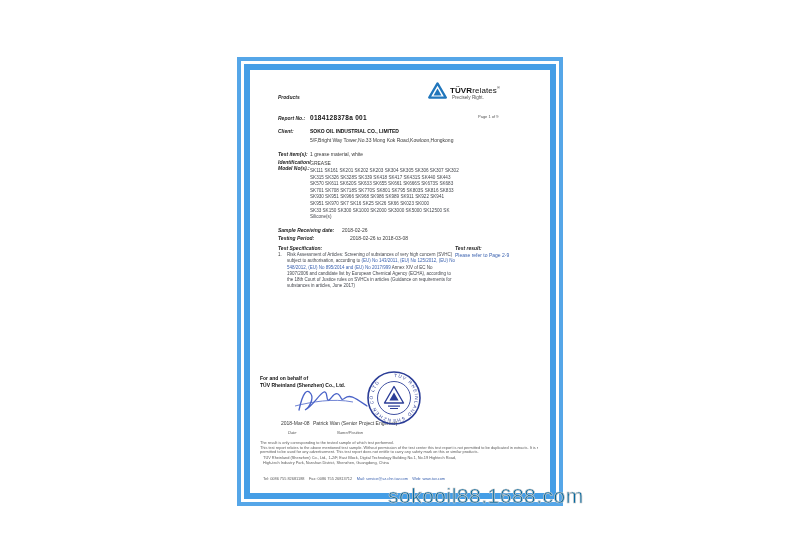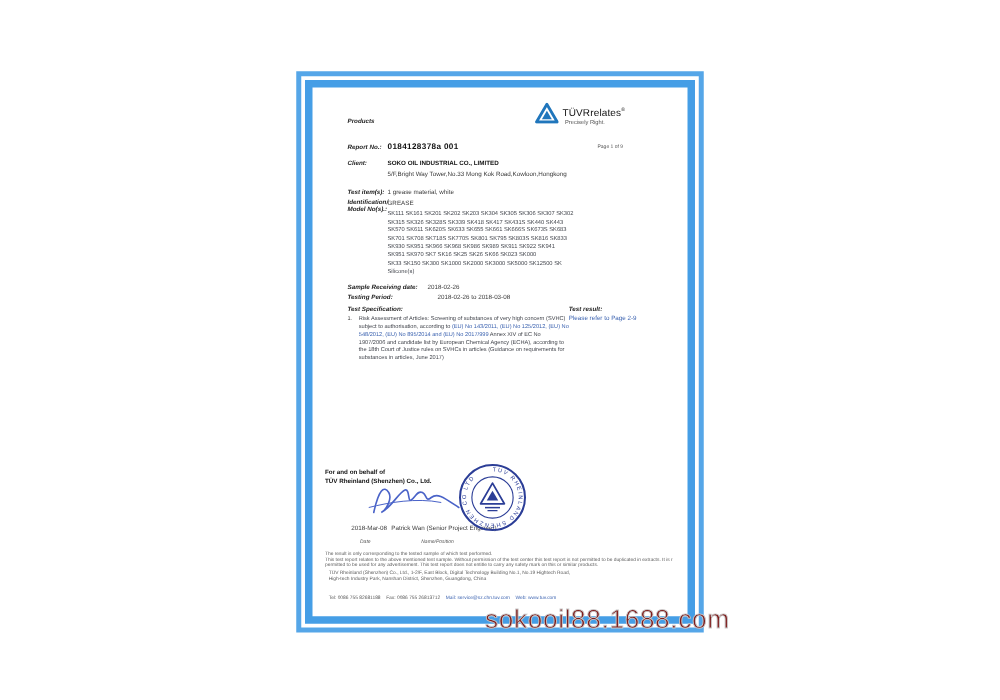--- a/index.html
+++ b/index.html
@@ -15,21 +15,21 @@
   .content { position:absolute; left:0; top:0; width:300px; height:423px; }
 
   .abs { position:absolute; white-space:nowrap; }
   .lbl { font-size:5px; font-weight:bold; font-style:italic; color:#1c1c1c; }
   .val { font-size:5px; color:#3a3a3a; }
   .valb { font-size:5px; font-weight:bold; color:#111; }
   .tiny { font-size:4px; color:#555; }
 
   .logo-wrap { position:absolute; left:178px; top:12px; width:118px; height:24px; }
   .brand { position:absolute; left:22px; top:3px; font-size:8px; color:#111; letter-spacing:0.1px; }
-  .brand b { font-weight:normal;text-align:right; }
+  .brand b { font-weight:bold;text-align:right; }
   .brand sup { font-size:4px; }
   .tagline { position:absolute; left:24px; top:13px; font-size:4.6px; color:#555; }
 
   .reportno { font-size:6.5px; font-weight:bold; color:#111; letter-spacing:0.3px; }
 
   .models { position:absolute; left:60px; top:98px; width:210px; }
   .models div { font-size:4.6px; color:#44474e; line-height:6.6px; white-space:nowrap; }
 
   .spec-par { position:absolute; left:37px; top:182px; width:168px;
               font-size:4.5px; line-height:6.3px; color:#44474e; white-space:normal; }
@@ -37,21 +37,21 @@
 
   .disc { position:absolute; left:10px; width:278px; }
   .disc div { font-size:3.9px; color:#5a5a5a; line-height:4.7px; white-space:nowrap; overflow:hidden; }
   .addr div { font-size:3.9px; color:#5a5a5a; line-height:4.6px; white-space:nowrap; overflow:hidden; }
   .contact span { font-size:3.9px; color:#5a5a5a; }
   .contact .lnk { color:#3c63b0; }
 
   .wm-cn { position:absolute; left:381px; top:456px; font-size:17px; letter-spacing:1.5px;
            color:rgba(255,255,255,0.05); -webkit-text-stroke:1px #c3c3c3; z-index:5; }
   .wm-url { position:absolute; left:388px; top:484px; font-size:21px; letter-spacing:0.5px;
-            color:#7f1d1d; -webkit-text-stroke:0.7px #c9c9c9; z-index:5; }
+            color:#0369a1; -webkit-text-stroke:0.7px #c9c9c9; z-index:5; }
 </style>
 </head>
 <body>
 
 <div class="stage">
 
   <div class="cert">
     <div class="cert-inner">
       <div class="content">
 

